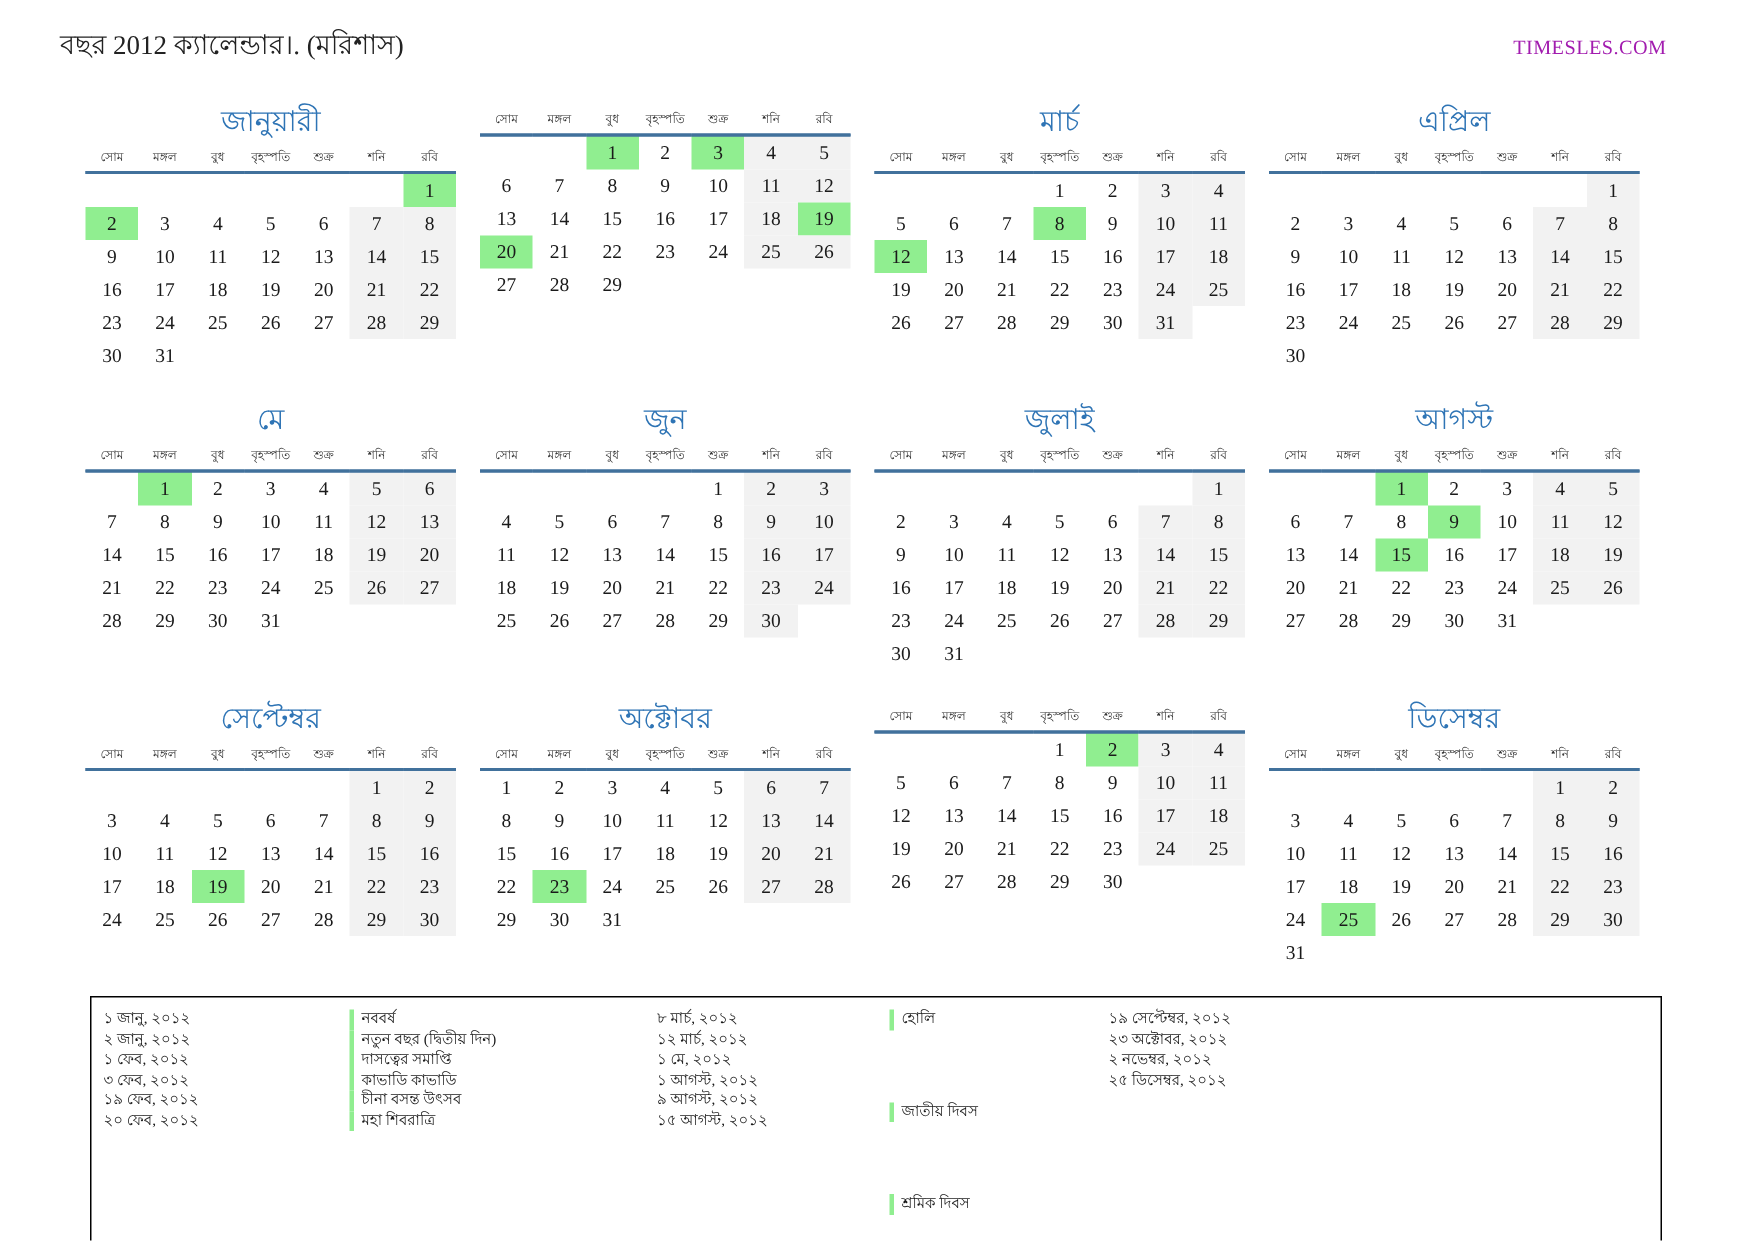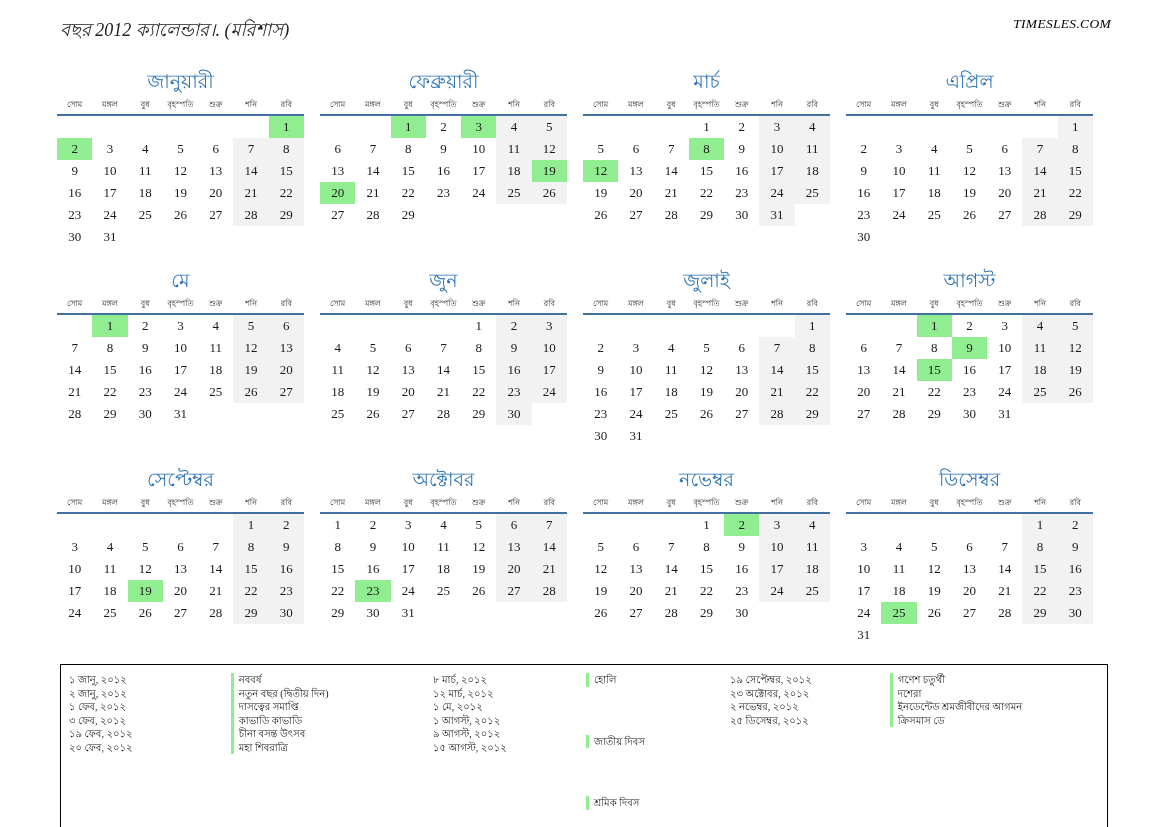--- a/index.html
+++ b/index.html
@@ -1,23 +1,23 @@
 <!DOCTYPE html>
 <html><head>
 <meta charset="utf-8">
 <style>
   html,body{margin:0;padding:0;background:#ffffff;}
   body{
     width:1169px;height:827px;position:relative;overflow:hidden;
     font-family:"Liberation Serif", serif;color:#1a1a1a;
   }
-  .header{display:flex;justify-content:space-between;align-items:flex-start;
-    padding:16px 58px 0 60px;font-style:italic;}
+  .header{display:flex;justify-content:space-between;align-items:center;
+    padding:16px 58px 0 40px;}
   .page-title{font-size:18px;color:#222;}
-  .brand{font-size:13.5px;color:#000000;letter-spacing:.3px;}
+  .brand{font-size:13.5px;color:#a21caf;letter-spacing:.3px;}
   .months-grid{
     margin:26px 0 0 57px;
     display:grid;grid-template-columns:repeat(4,247px);
     column-gap:16px;row-gap:24px;
   }
   .month{width:247px;}
   .month-name{text-align:center;color:#2E74B5;font-size:19px;line-height:18px;margin-bottom:7px;}
   table.cal{width:100%;border-collapse:collapse;table-layout:fixed;}
   table.cal th{
     font-weight:normal;font-size:8px;color:#333;padding:0 0 3px 0;
@@ -118,21 +118,20 @@
             <td></td>
             <td></td>
             <td></td>
             <td></td>
             <td></td>
           </tr>
         </tbody>
       </table>
     </div>
     <div class="month">
-      <div class="month-name">ফেব্রুয়ারী</div>
       <table class="cal">
         <thead>
           <tr>
             <th>সোম</th>
             <th>মঙ্গল</th>
             <th>বুধ</th>
             <th>বৃহস্পতি</th>
             <th>শুক্র</th>
             <th>শনি</th>
             <th>রবি</th>
@@ -703,21 +702,20 @@
             <td>31</td>
             <td></td>
             <td></td>
             <td></td>
             <td></td>
           </tr>
         </tbody>
       </table>
     </div>
     <div class="month">
-      <div class="month-name">নভেম্বর</div>
       <table class="cal">
         <thead>
           <tr>
             <th>সোম</th>
             <th>মঙ্গল</th>
             <th>বুধ</th>
             <th>বৃহস্পতি</th>
             <th>শুক্র</th>
             <th>শনি</th>
             <th>রবি</th>
@@ -878,19 +876,13 @@
       <div class="lg-entry lg-label">রক্ষা বাঁধন</div>
       <div class="lg-entry lg-label">জন্মাষ্টমী</div>
       <div class="lg-entry lg-label">মেরি অনুমান</div>
     </div>
     <div class="lg-col w-d3">
       <div class="lg-entry lg-date">১৯ সেপ্টেম্বর, ২০১২</div>
       <div class="lg-entry lg-date">২৩ অক্টোবর, ২০১২</div>
       <div class="lg-entry lg-date">২ নভেম্বর, ২০১২</div>
       <div class="lg-entry lg-date">২৫ ডিসেম্বর, ২০১২</div>
     </div>
-    <div class="lg-col w-l3">
-      <div class="lg-entry lg-label">গণেশ চতুর্থী</div>
-      <div class="lg-entry lg-label">দশেরা</div>
-      <div class="lg-entry lg-label">ইনডেন্টেড শ্রমজীবীদের আগমন</div>
-      <div class="lg-entry lg-label">ক্রিসমাস ডে</div>
-    </div>
   </div>
 
 </body></html>

